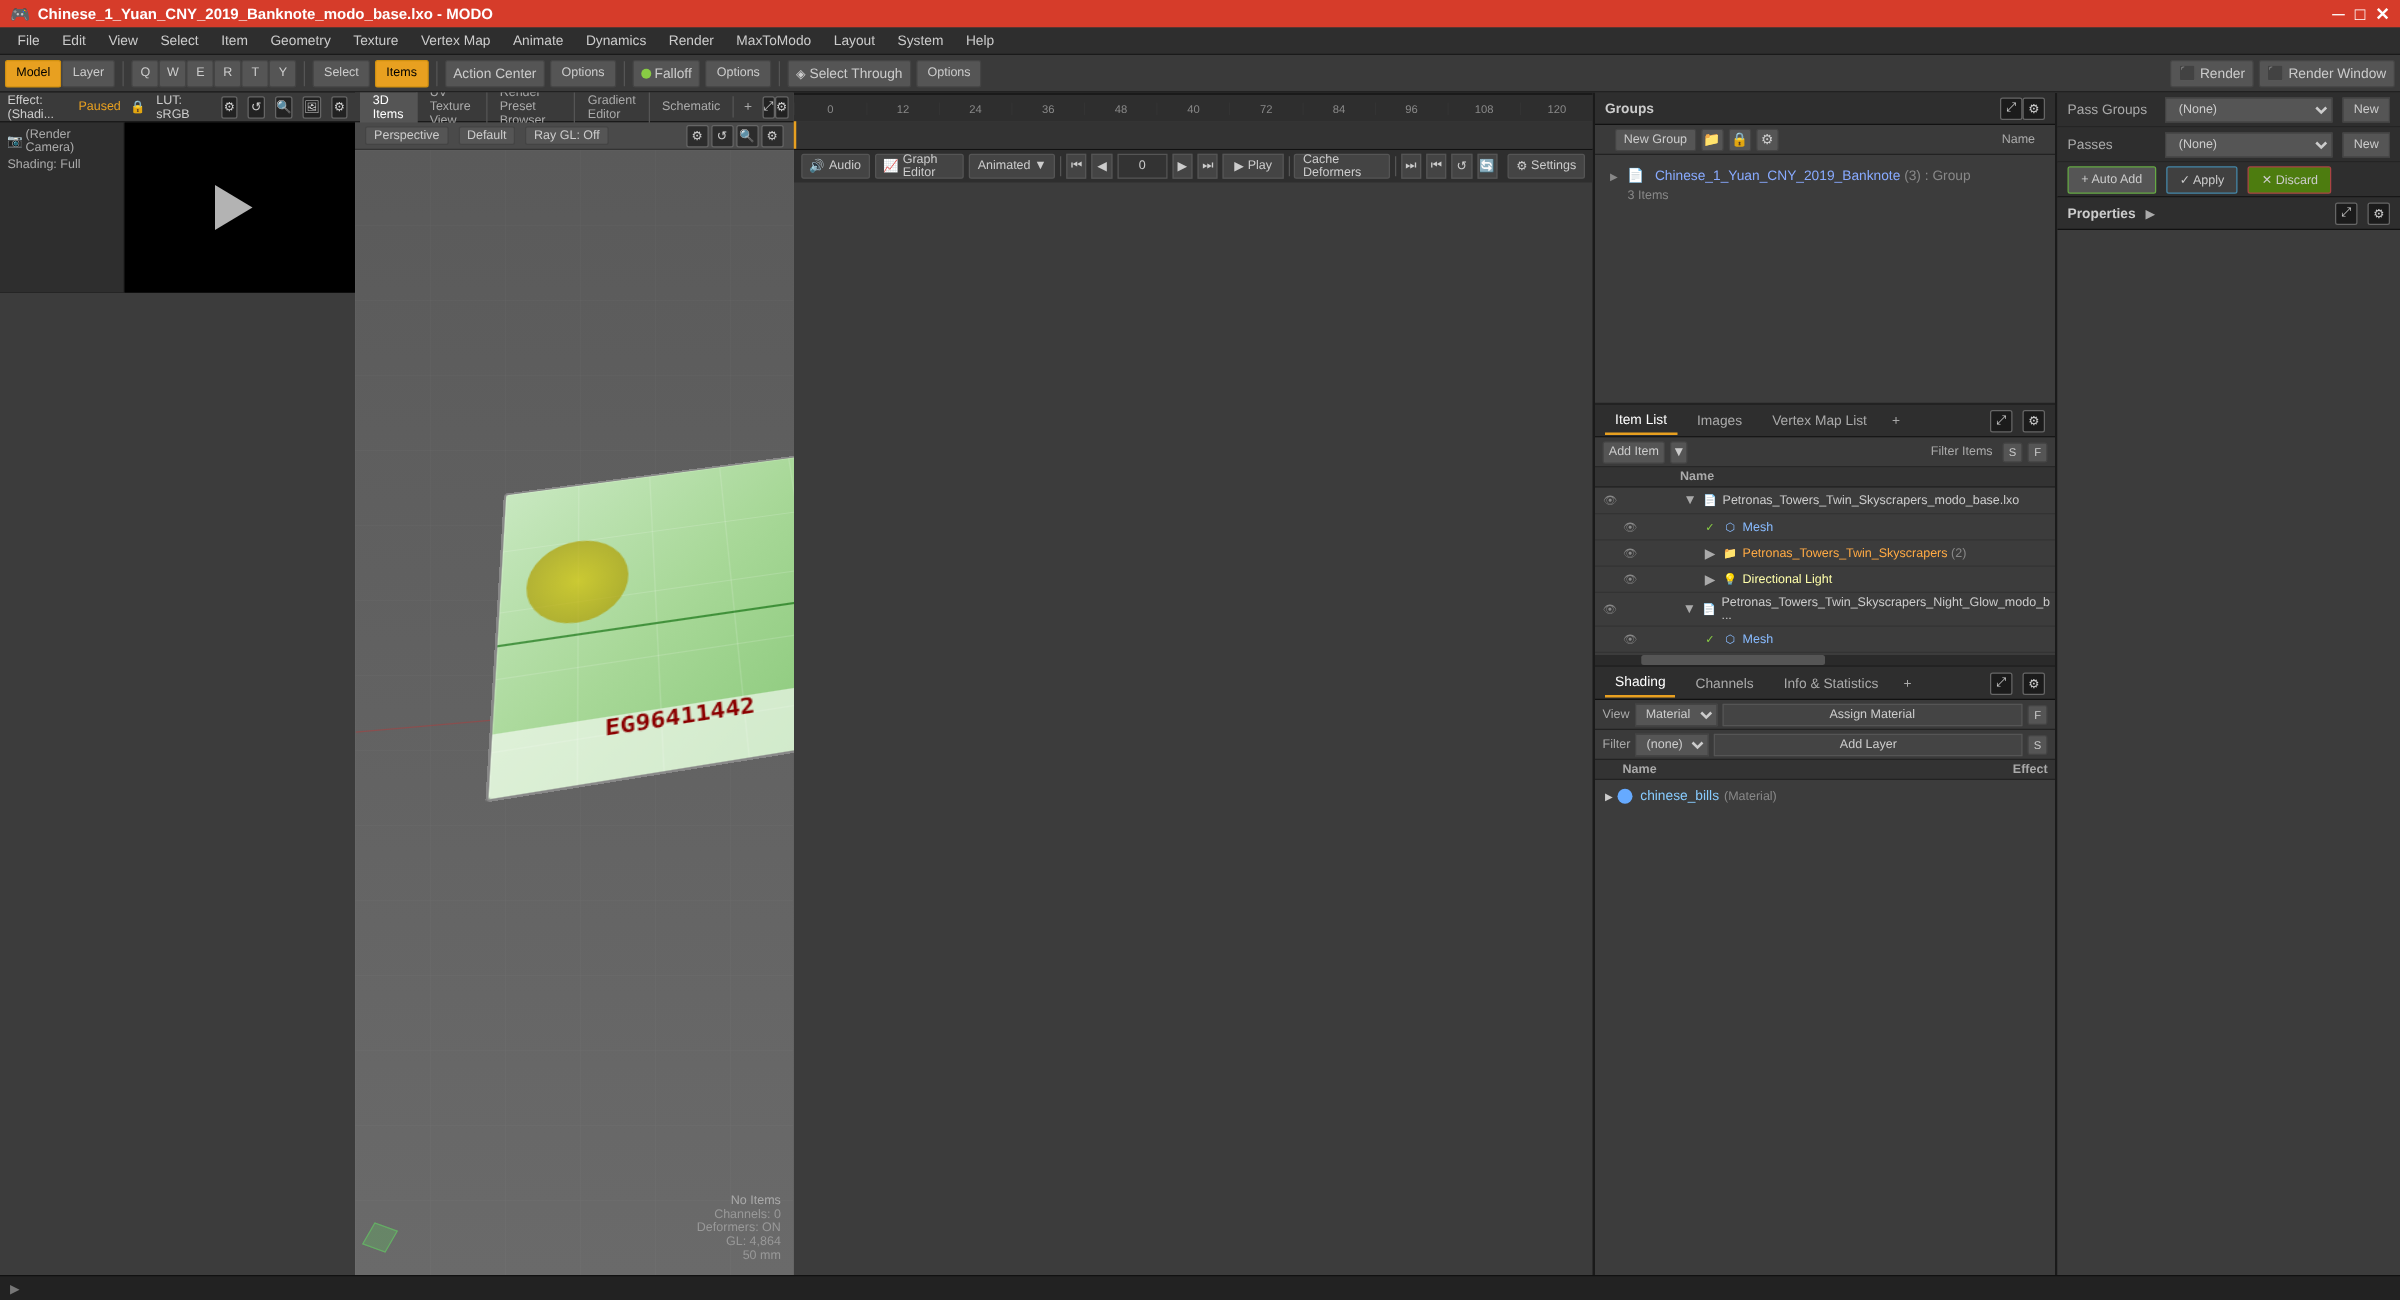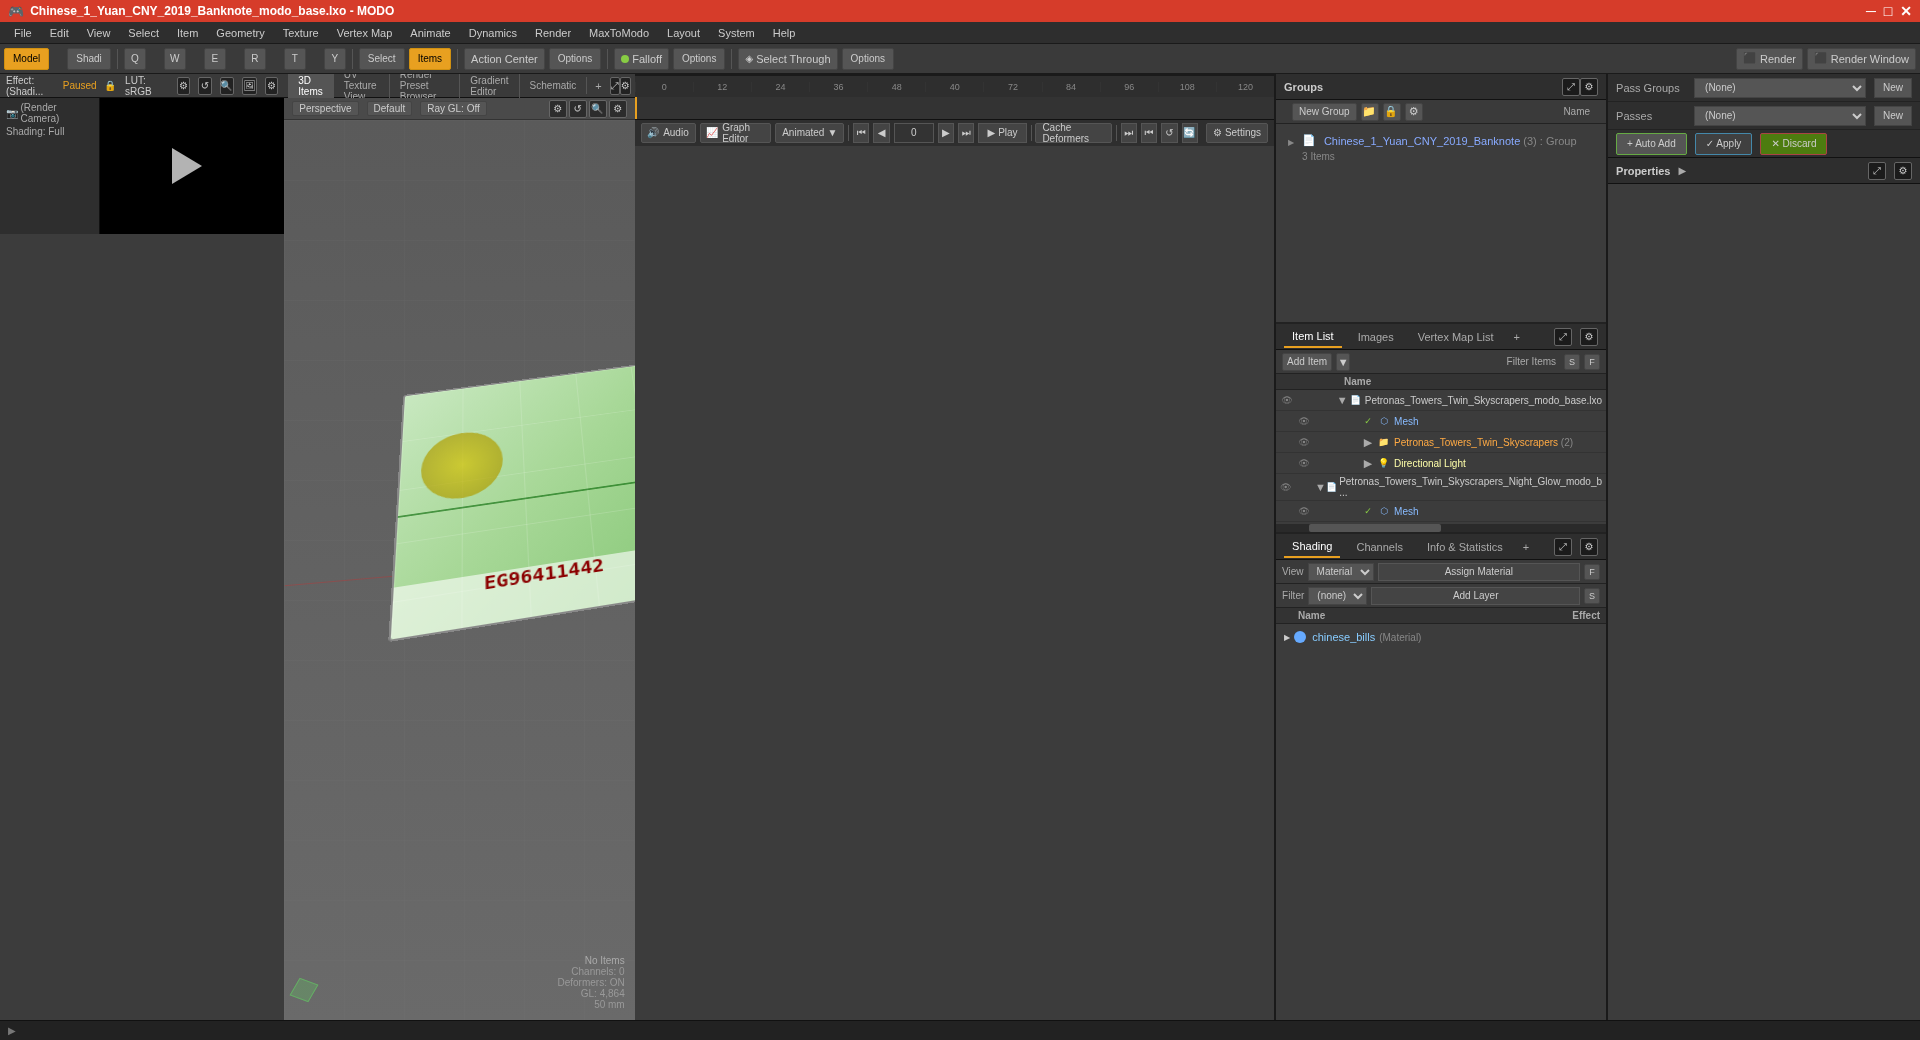--- a/index.html
+++ b/index.html
@@ -14,21 +14,21 @@
     
     #menu-bar { background: #2e2e2e; height: 22px; display: flex; align-items: center; padding: 0 6px; gap: 2px; border-bottom: 1px solid #1a1a1a; }
     .menu-item { color: #ccc; padding: 2px 8px; cursor: pointer; font-size: 11px; }
 
     
     #toolbar { background: #3a3a3a; height: 30px; display: flex; align-items: center; padding: 0 4px; gap: 4px; border-bottom: 1px solid #1a1a1a; }
     .toolbar-btn { background: #555; color: #ccc; border: 1px solid #444; padding: 2px 8px; font-size: 10px; cursor: pointer; border-radius: 2px; height: 22px; display: flex; align-items: center; }
     .toolbar-btn.active { background: #e8a020; color: #000; border-color: #d09010; }
     .toolbar-btn-icon { background: #555; border: 1px solid #444; width: 22px; height: 22px; display: flex; align-items: center; justify-content: center; cursor: pointer; border-radius: 2px; }
     .toolbar-sep { width: 1px; height: 20px; background: #555; margin: 0 2px; }
-    .toolbar-group { display: flex; align-items: center; gap: 18px; }
+    .toolbar-group { display: flex; align-items: center; gap: 0; }
     .falloff-btn { display: flex; align-items: center; gap: 3px; background: #555; border: 1px solid #444; padding: 2px 6px; height: 22px; cursor: pointer; border-radius: 2px; }
     .falloff-dot { width: 8px; height: 8px; border-radius: 50%; background: #88cc44; }
     .select-through-btn { display: flex; align-items: center; gap: 3px; background: #555; border: 1px solid #444; padding: 2px 6px; height: 22px; cursor: pointer; border-radius: 2px; }
     .render-btn { display: flex; align-items: center; gap: 3px; background: #555; border: 1px solid #444; padding: 2px 6px; height: 22px; cursor: pointer; border-radius: 2px; }
 
     
     #render-preview { height: 160px; background: #1a1a1a; border-bottom: 1px solid #111; position: relative; }
     #render-toolbar { background: #3a3a3a; height: 24px; display: flex; align-items: center; padding: 0 6px; gap: 8px; border-bottom: 1px solid #111; font-size: 10px; }
     #render-canvas { flex: 1; background: #000; display: flex; align-items: center; justify-content: center; }
     .play-btn { width: 40px; height: 40px; background: transparent; border: none; cursor: pointer; }
@@ -128,21 +128,21 @@
 
     
     #cmd-bar { background: #222; height: 20px; display: flex; align-items: center; padding: 0 8px; border-top: 1px solid #111; }
     .cmd-label { color: #777; font-size: 10px; }
     .cmd-input { background: #333; border: none; color: #ccc; font-size: 10px; flex: 1; padding: 0 4px; height: 16px; }
 
     
     #layout { display: flex; flex-direction: column; height: 100%; }
     #content-area { display: flex; flex: 1; overflow: hidden; }
     #left-area { flex: 1; display: flex; flex-direction: row; border-right: 2px solid #1a1a1a; }
-    #right-area { width: 330px; display: flex; flex-direction: column; }
+    #right-area { width: 368px; display: flex; flex-direction: column; }
     #far-right-area { width: 320px; display: flex; flex-direction: column; background: #3a3a3a; border-left: 2px solid #1a1a1a; }
 
     
     #bottom-section { height: 72px; border-top: 2px solid #1a1a1a; display: flex; flex-direction: column; }
     #timeline-top { height: 22px; background: #2e2e2e; display: flex; align-items: center; overflow: hidden; }
     .tl-num-item { flex: 1; text-align: center; font-size: 9px; color: #888; border-left: 1px solid #333; }
     #timeline-mid { height: 22px; background: #333; position: relative; }
     .tl-indicator { position: absolute; left: 0; top: 0; width: 2px; height: 22px; background: #e8a020; }
 
     
@@ -184,21 +184,21 @@
       <span class="menu-item">Render</span>
       <span class="menu-item">MaxToModo</span>
       <span class="menu-item">Layout</span>
       <span class="menu-item">System</span>
       <span class="menu-item">Help</span>
     </div>
 
   <div id="toolbar">
     <div class="toolbar-group">
       <button class="toolbar-btn active">Model</button>
-      <button class="toolbar-btn">Shadi</button>
+      <button class="toolbar-btn">Layer</button>
     </div>
     <div class="toolbar-sep"></div>
     <div class="toolbar-group">
       <div class="toolbar-btn-icon">
           <span style="color:#ccc;font-size:10px;">Q</span>
         </div>
       <div class="toolbar-btn-icon">
           <span style="color:#ccc;font-size:10px;">W</span>
         </div>
       <div class="toolbar-btn-icon">

